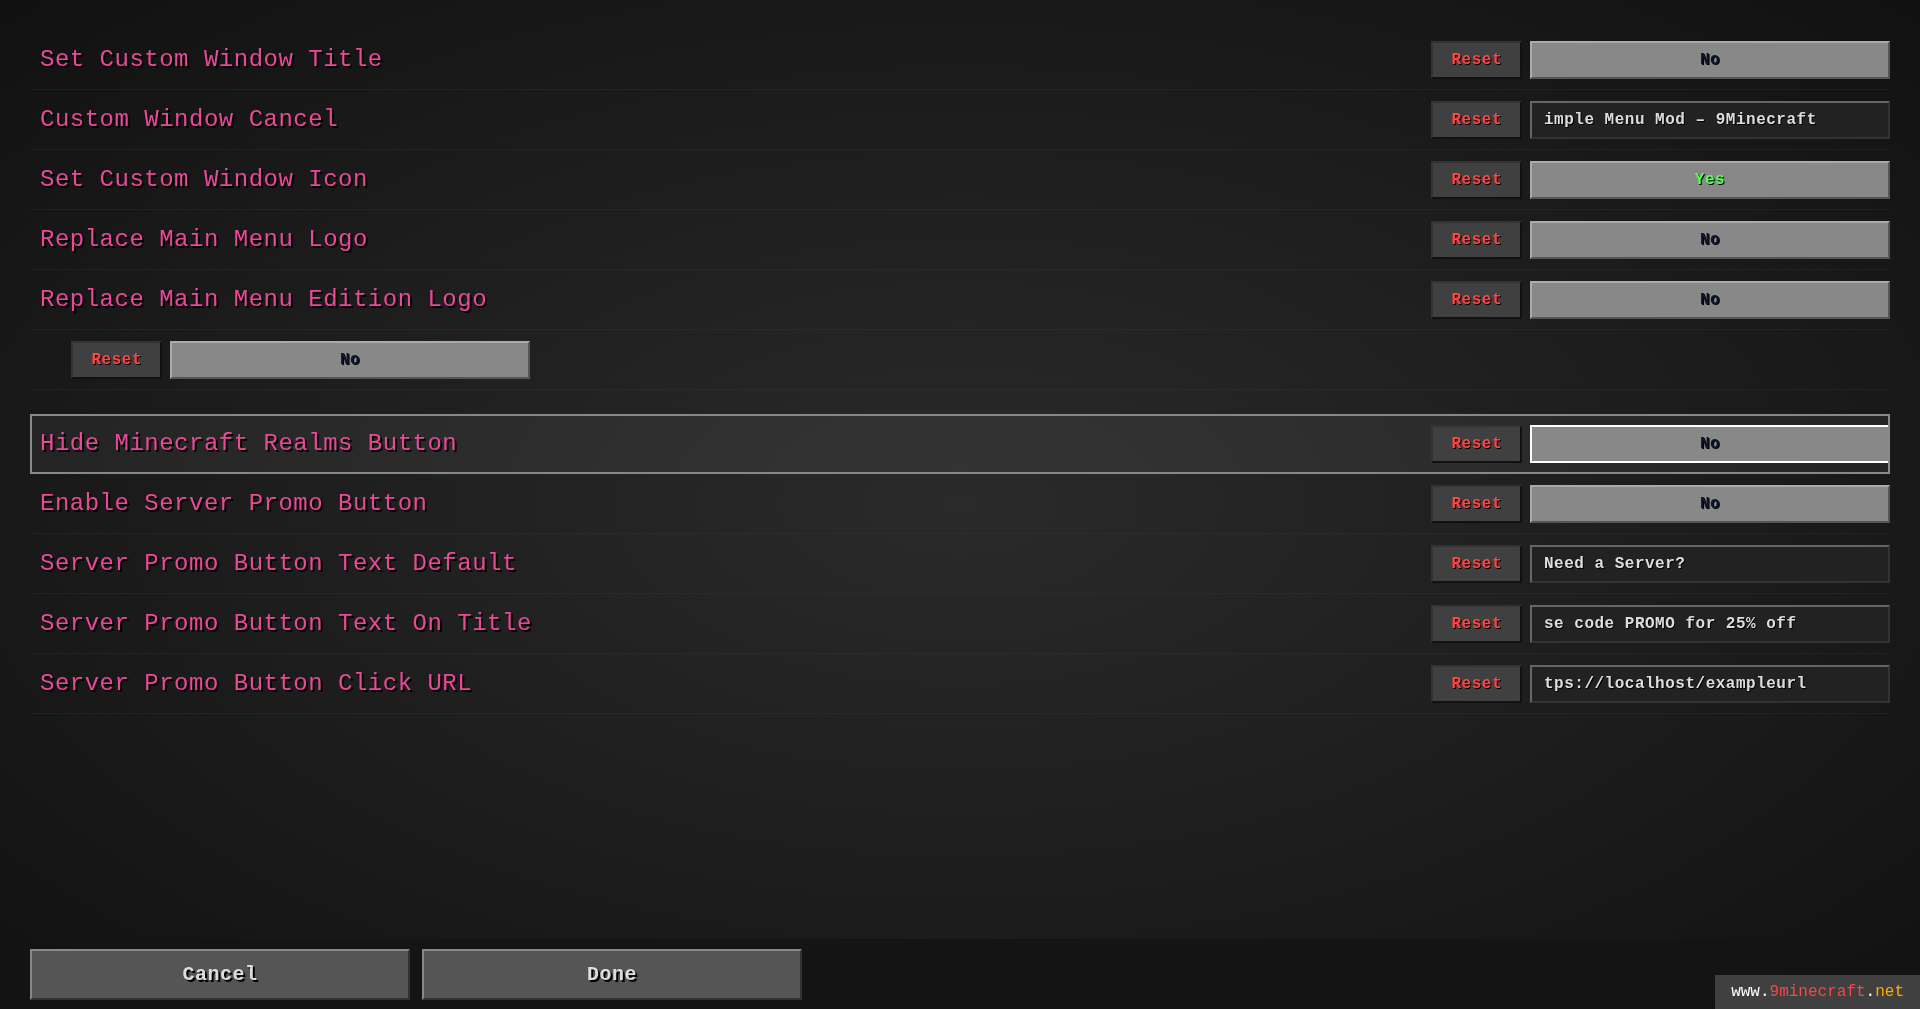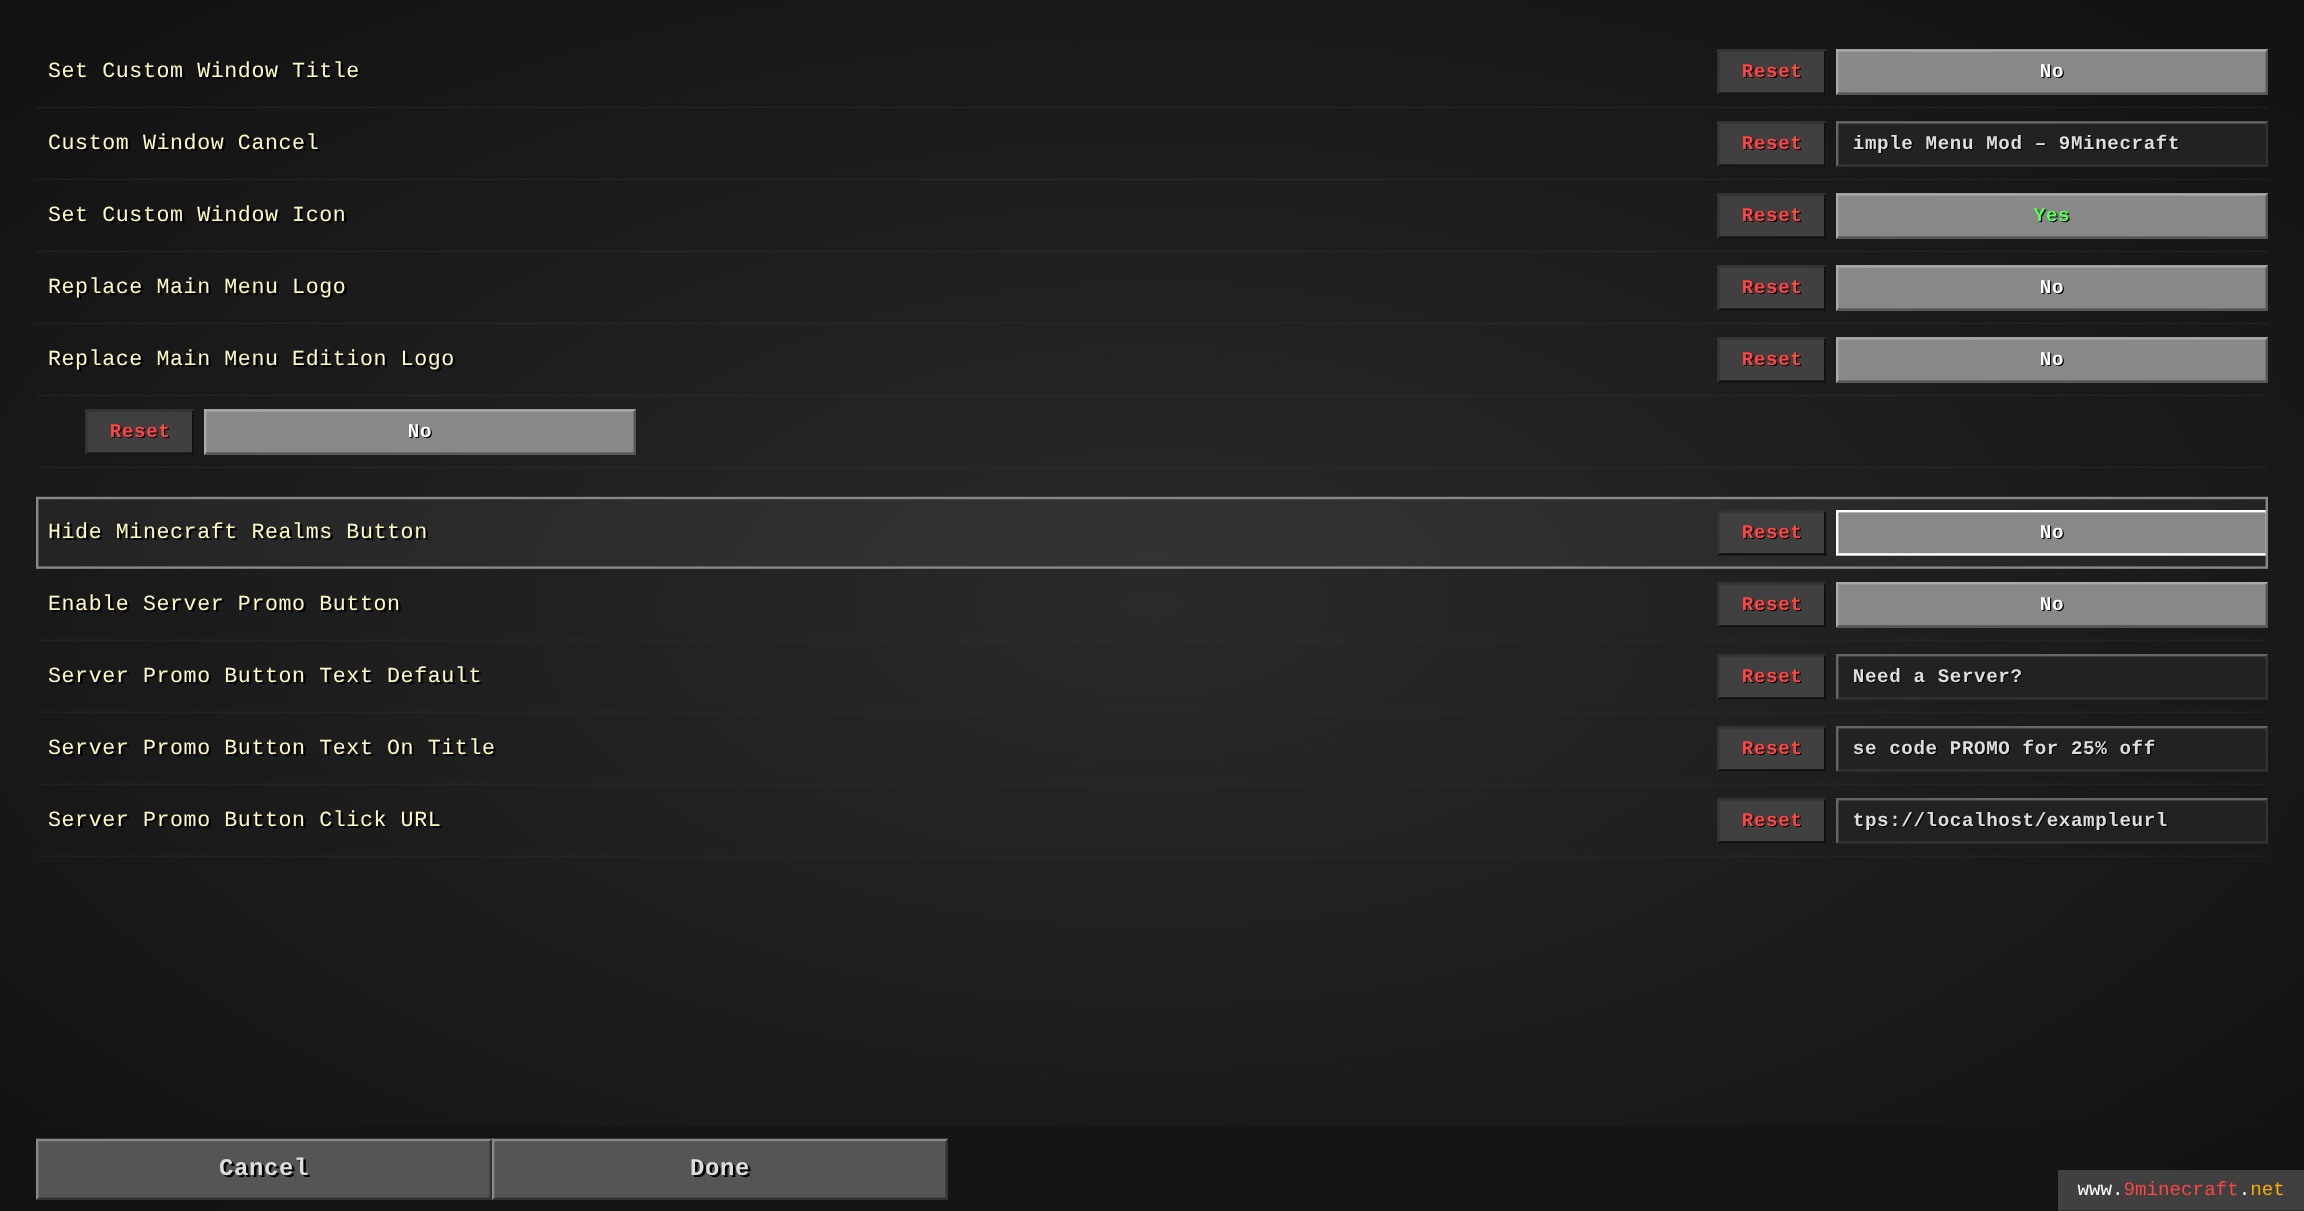--- a/index.html
+++ b/index.html
@@ -68,22 +68,22 @@
 
     .config-row.highlighted {
       background: rgba(255,255,255,0.05);
       outline: 2px solid #888;
       outline-offset: -2px;
       margin-top: 24px;
     }
 
     .config-label {
       flex: 1;
-      font-size: 18px;
-      color: #fef9c3;
+      font-size: 24px;
+      color: #ec4899;
       text-shadow: 2px 2px 0px #000;
       letter-spacing: 0.5px;
       padding-left: 10px;
     }
 
     .config-controls {
       display: flex;
       align-items: center;
       gap: 8px;
       min-width: 500px;
@@ -111,21 +111,21 @@
       background: #888888;
       border: 2px solid #aaaaaa;
       border-right-color: #555;
       border-bottom-color: #555;
       font-family: 'Courier New', monospace;
       font-size: 16px;
       font-weight: bold;
       padding: 8px 16px;
       min-width: 360px;
       text-align: center;
-      color: #ffffff;
+      color: #0f172a;
       text-shadow: 1px 1px 0 #000;
       letter-spacing: 0.5px;
     }
 
     .value-display.yes {
       color: #55ff55;
     }
 
     .value-display.text-input {
       background: #222222;
@@ -144,20 +144,21 @@
     .bottom-bar {
       position: absolute;
       bottom: 0;
       left: 0;
       right: 0;
       height: 70px;
       display: flex;
       align-items: center;
       padding: 0 30px;
       background: rgba(20,20,20,0.9);
+      gap: 12px;
     }
 
     .bottom-button {
       flex: 1;
       max-width: 380px;
       background: #555555;
       border: 2px solid #888888;
       border-right-color: #333;
       border-bottom-color: #333;
       color: #dddddd;

